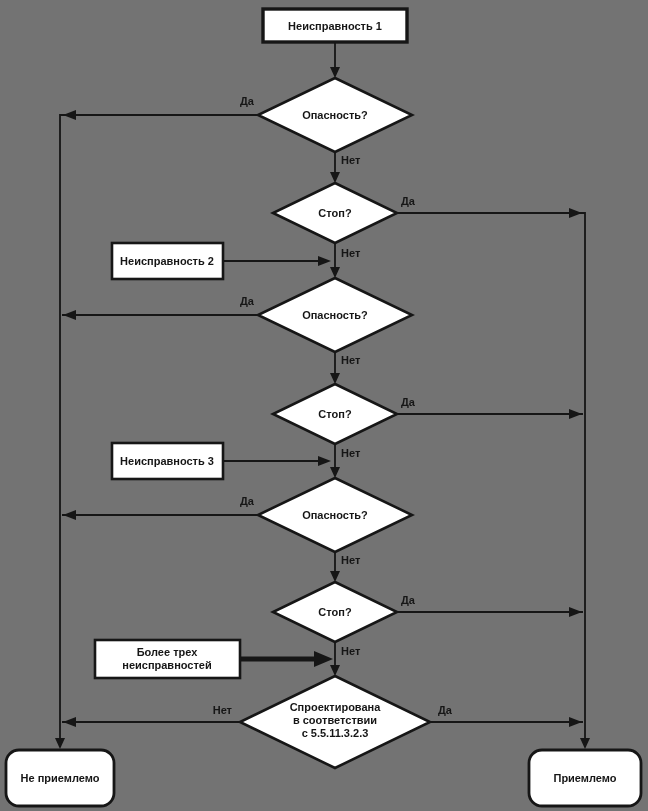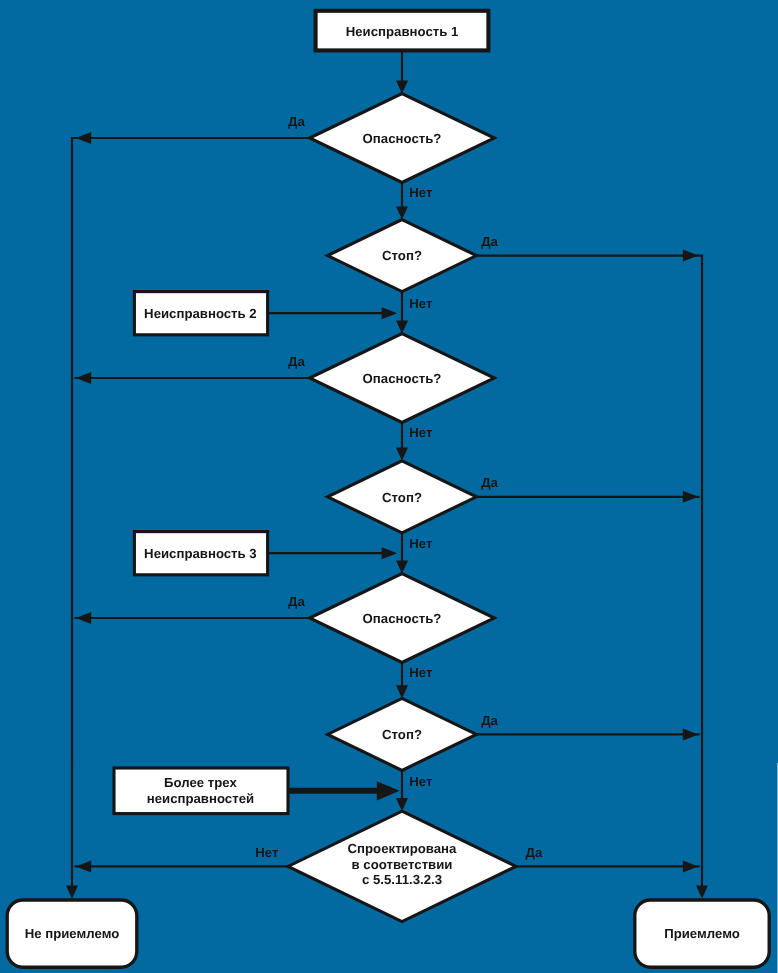--- a/index.html
+++ b/index.html
@@ -1,16 +1,16 @@
 <!DOCTYPE html>
 <html><head>
 <meta charset="utf-8">
 <style>
   html,body{margin:0;padding:0;background:#ffffff;}
-  .page{width:648px;height:811px;background:#0369a1;position:relative;overflow:hidden;}
+  .page{width:648px;height:811px;background:#737373;position:relative;overflow:hidden;}
   svg{display:block;}
   .wire{stroke:#161616;stroke-width:1.8;fill:none;}
   .wire-thick{stroke:#161616;stroke-width:5;fill:none;}
   .head{fill:#161616;stroke:none;}
   .node{fill:#ffffff;stroke:#161616;stroke-width:2.6;}
   .node-start{stroke-width:3.4;}
   .node-terminal{stroke-width:2.8;}
   .txt{font-family:"Liberation Sans","DejaVu Sans",sans-serif;font-size:11px;font-weight:bold;fill:#161616;}
   .lbl{font-family:"Liberation Sans","DejaVu Sans",sans-serif;font-size:11px;font-weight:bold;fill:#161616;}
   .mid{text-anchor:middle;}

